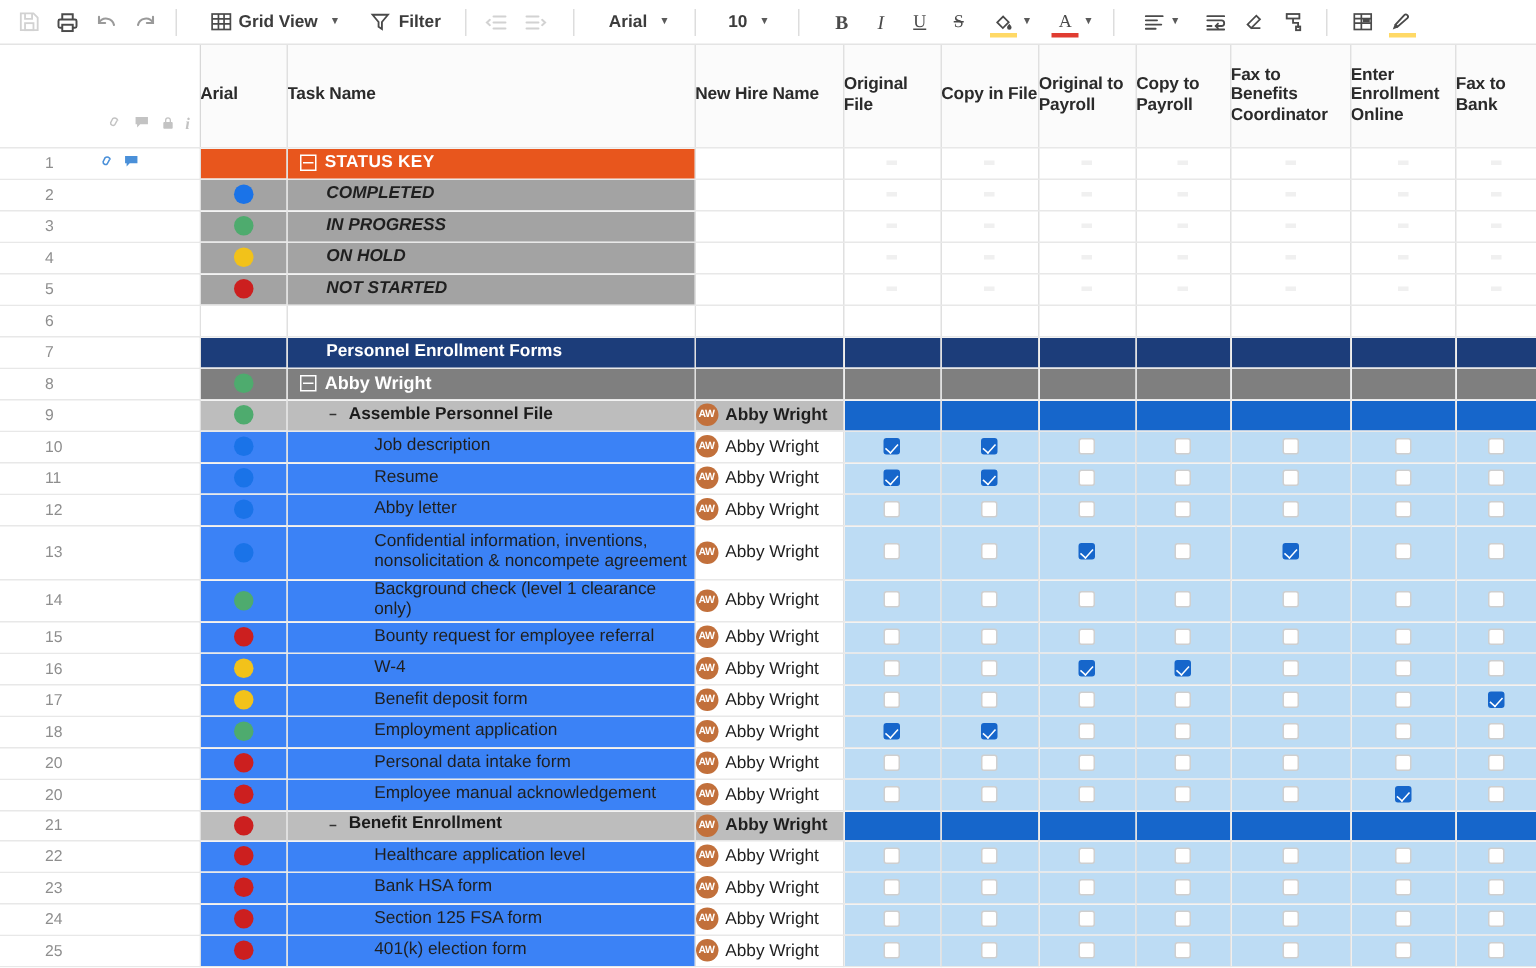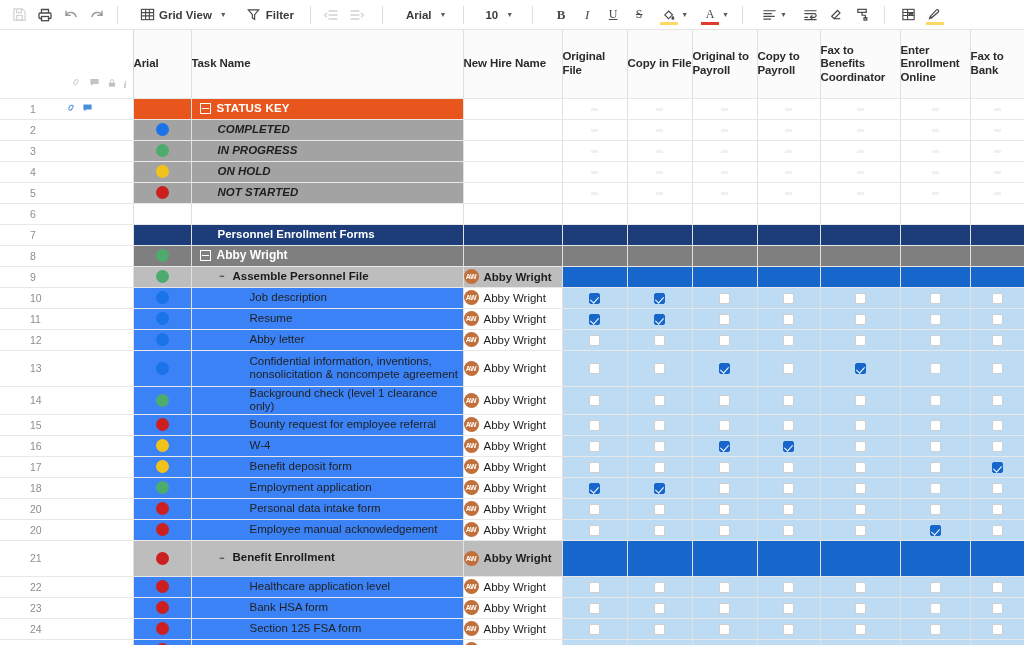--- a/index.html
+++ b/index.html
@@ -927,21 +927,21 @@
             </div>
           </td>
           <td class="chk first"><span class="cb"></span></td>
           <td class="chk"><span class="cb"></span></td>
           <td class="chk"><span class="cb"></span></td>
           <td class="chk"><span class="cb"></span></td>
           <td class="chk"><span class="cb"></span></td>
           <td class="chk"><span class="cb on"></span></td>
           <td class="chk"><span class="cb"></span></td>
         </tr>
-        <tr class="r-lgray" style="height: 36px;">
+        <tr class="r-lgray" style="height: 20px;">
           <td class="gutter">
             <span class="rownum">21</span>
           </td>
           <td class="status"><span class="dot" style="background:#cc1f1f"></span></td>
           <td class="task">
             <div class="task-inner" style="padding-left:26px">
               <span class="toggle plain">−</span>
               <span>Benefit Enrollment</span>
             </div>
           </td>

